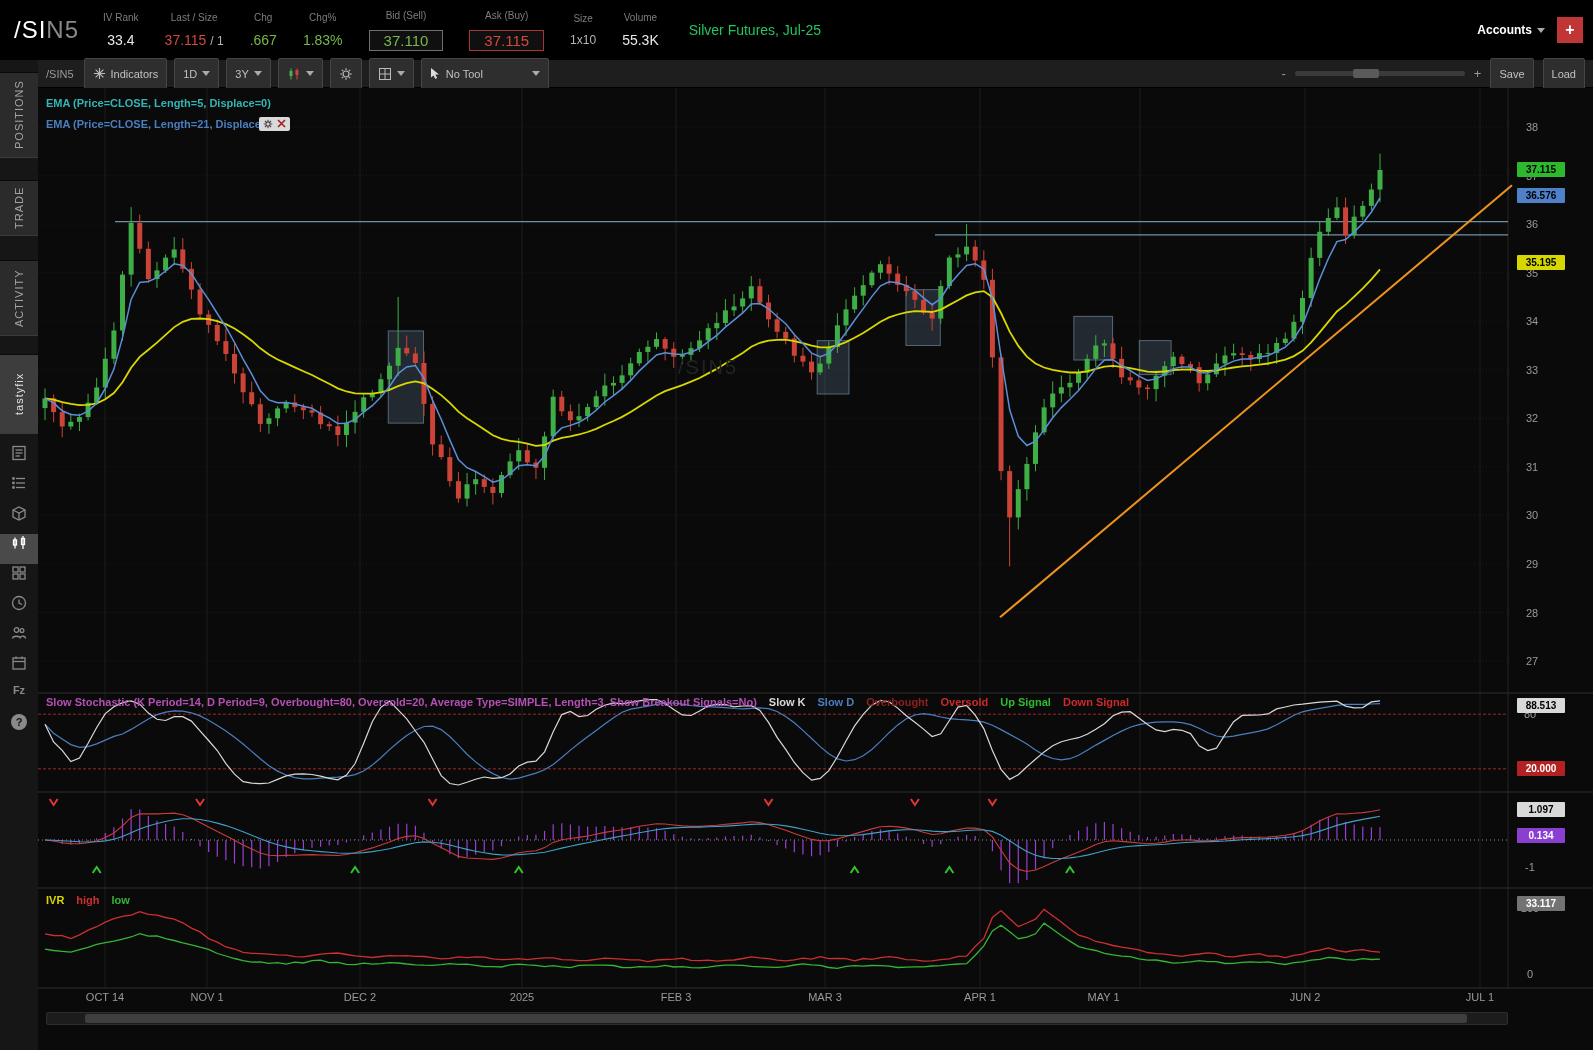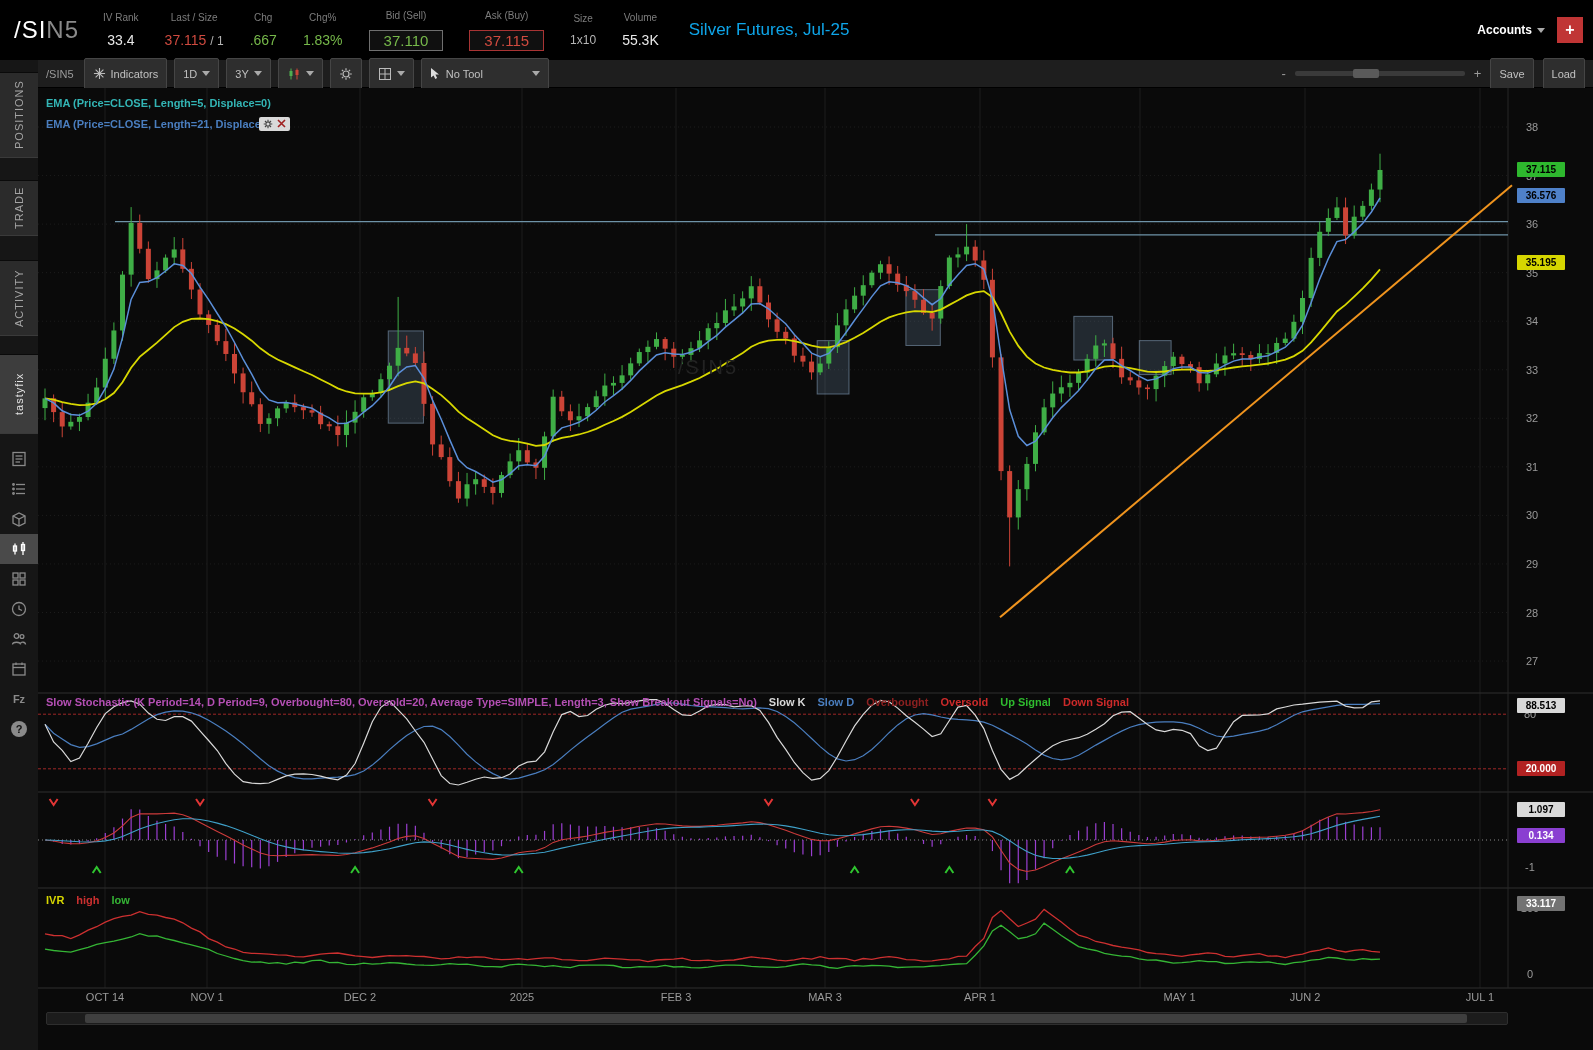--- a/index.html
+++ b/index.html
@@ -8,35 +8,35 @@
 
 .header{position:absolute;top:0;left:0;right:0;height:60px;background:#000;display:flex;align-items:center;padding:0 10px}
 .symbol{font-size:24px;color:#fff;margin:0 24px 0 4px;letter-spacing:1px;white-space:nowrap}
 .symbol .sub{color:#8a8a8a}
 .hcol{display:flex;flex-direction:column;align-items:center;margin-right:26px;white-space:nowrap}
 .hlabel{font-size:10px;color:#7d7d7d;margin-bottom:9px}
 .hval{font-size:14px;color:#e8e8e8}.hval.green{color:#76b84a}
 .hsub{color:#b5b5b5;font-size:12px}
 .quote-box{border:1px solid #6f6f6f;padding:1px 14px;font-size:15px;color:#76b84a;background:#101010}
 .quote-box.ask{border-color:#a83434;color:#cf4a3f}
-.desc{font-size:17px;color:#0ea5e9;margin-left:4px;align-self:center;white-space:nowrap}
+.desc{font-size:14px;color:#22c55e;margin-left:4px;align-self:center;white-space:nowrap}
 .hright{margin-left:auto;display:flex;align-items:center;gap:12px}
 .accounts{font-size:12px;color:#fff;font-weight:bold;display:flex;align-items:center;gap:5px;cursor:pointer}
 .chev{width:0;height:0;border-left:4px solid transparent;border-right:4px solid transparent;border-top:5px solid #aaa;display:inline-block}
 .red-btn{width:26px;height:26px;background:#c03535;color:#fff;display:flex;align-items:center;justify-content:center;font-size:16px;border:none;font-weight:bold}
 
 .sidebar{position:absolute;top:60px;left:0;bottom:0;width:38px;background:#161616}
 .vtab{width:38px;background:#2b2b2b;border-top:1px solid #3a3a3a;border-bottom:1px solid #0a0a0a;color:#a5a5a5;font-size:11px;display:flex;align-items:center;justify-content:center;writing-mode:vertical-rl;transform:rotate(180deg);letter-spacing:1px;cursor:pointer}
 .vtab.light{background:#3d3d3d;color:#e2e2e2}
 .t-pos{height:86px;margin-top:12px}
 .t-trd{height:56px;margin-top:22px}
 .t-act{height:76px;margin-top:24px}
 .t-tas{height:80px;margin-top:18px}
 .side-icons{display:flex;flex-direction:column;align-items:center;margin-top:10px}
-.side-btn{width:38px;height:30px;display:flex;align-items:center;justify-content:center;cursor:pointer}
+.side-btn{width:38px;height:30px;display:flex;justify-content:center;cursor:pointer}
 .side-btn svg{stroke:#8a8a8a;fill:none;stroke-width:1.3}
 .side-btn.active{background:#4a4a4a}
 .side-btn.active svg{stroke:#fff}
 .fz{font-size:11px;color:#8a8a8a;font-weight:bold}
 .help-circle{width:16px;height:16px;border-radius:50%;background:#8a8a8a;color:#111;font-size:11px;font-weight:bold;display:flex;align-items:center;justify-content:center}
 
 .toolbar{position:absolute;top:60px;left:38px;right:0;height:28px;background:#1e1e1e;display:flex;align-items:center;padding:0 8px;gap:7px;border-bottom:1px solid #000}
 .tb-symbol{color:#9a9a9a;font-size:11px;margin-right:3px}
 .tb-btn{height:32px;background:#2e2e2e;border:1px solid #454545;border-radius:2px;color:#c0c0c0;font-size:11px;display:flex;align-items:center;gap:5px;padding:0 8px;font-family:inherit;cursor:pointer;white-space:nowrap}
 .tb-right{margin-left:auto;display:flex;align-items:center;gap:9px;color:#9a9a9a;font-size:13px}
@@ -870,21 +870,21 @@
         <div class="axis-box" style="top: 808px; background: #737373; color: rgb(255, 255, 255);">33.117</div>
       </div>
     <div id="time-labels">
         <span class="time-label" style="left: 67px;">OCT 14</span>
         <span class="time-label" style="left: 169px;">NOV 1</span>
         <span class="time-label" style="left: 322px;">DEC 2</span>
         <span class="time-label" style="left: 484px;">2025</span>
         <span class="time-label" style="left: 638px;">FEB 3</span>
         <span class="time-label" style="left: 787px;">MAR 3</span>
         <span class="time-label" style="left: 942px;">APR 1</span>
-        <span class="time-label" style="left: 1124px; padding-left: 35px;">MAY 1</span>
+        <span class="time-label" style="left: 1048px; padding-left: 35px;">MAY 1</span>
         <span class="time-label" style="left: 1267px;">JUN 2</span>
         <span class="time-label" style="left: 1442px;">JUL 1</span>
       </div>
 
     <div class="hscroll">
       <div class="hscroll-handle"></div>
     </div>
   </div>
 
 </div>

